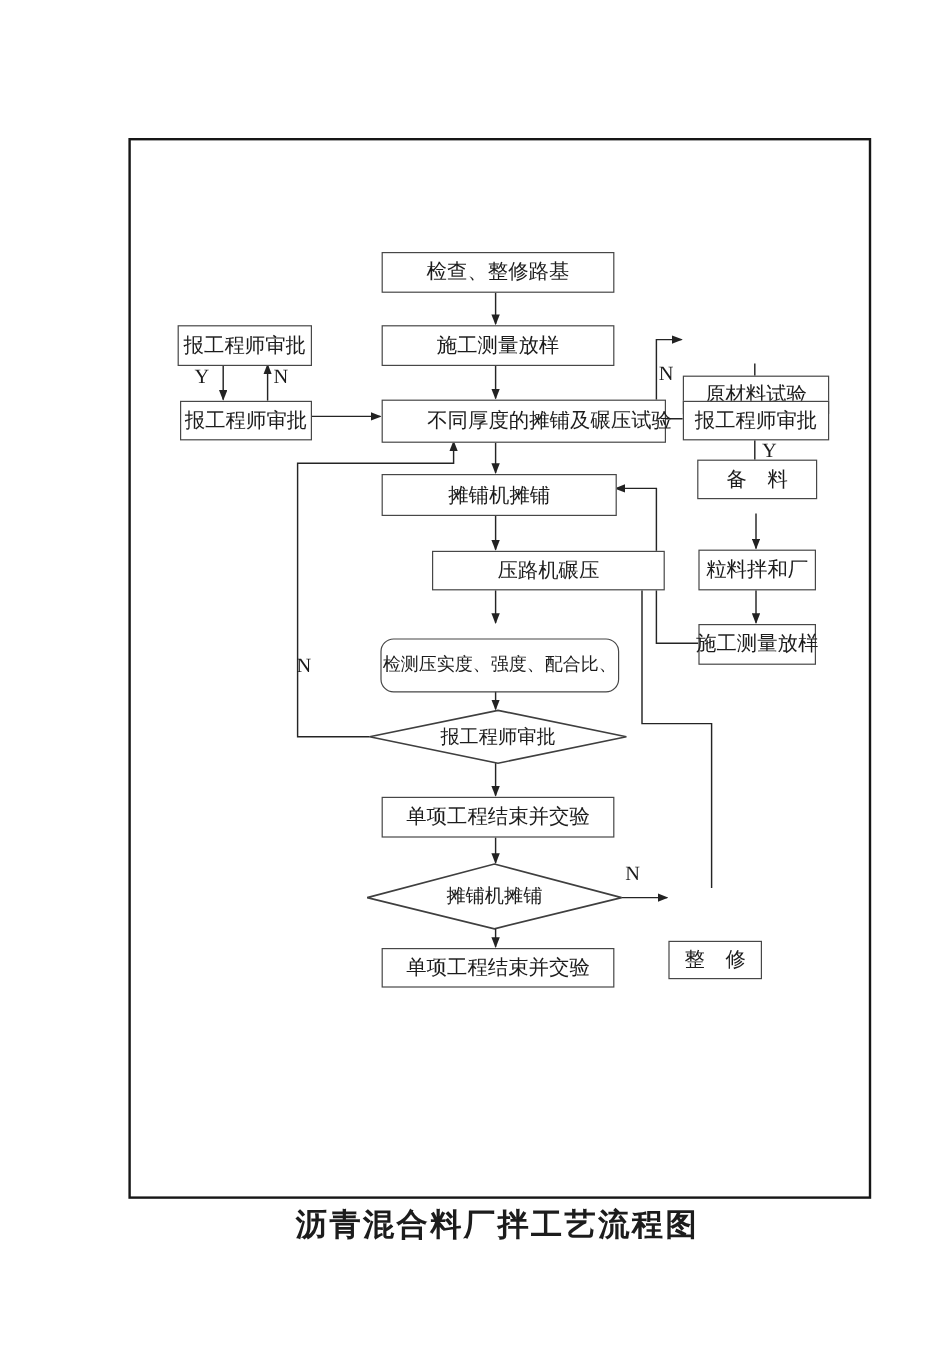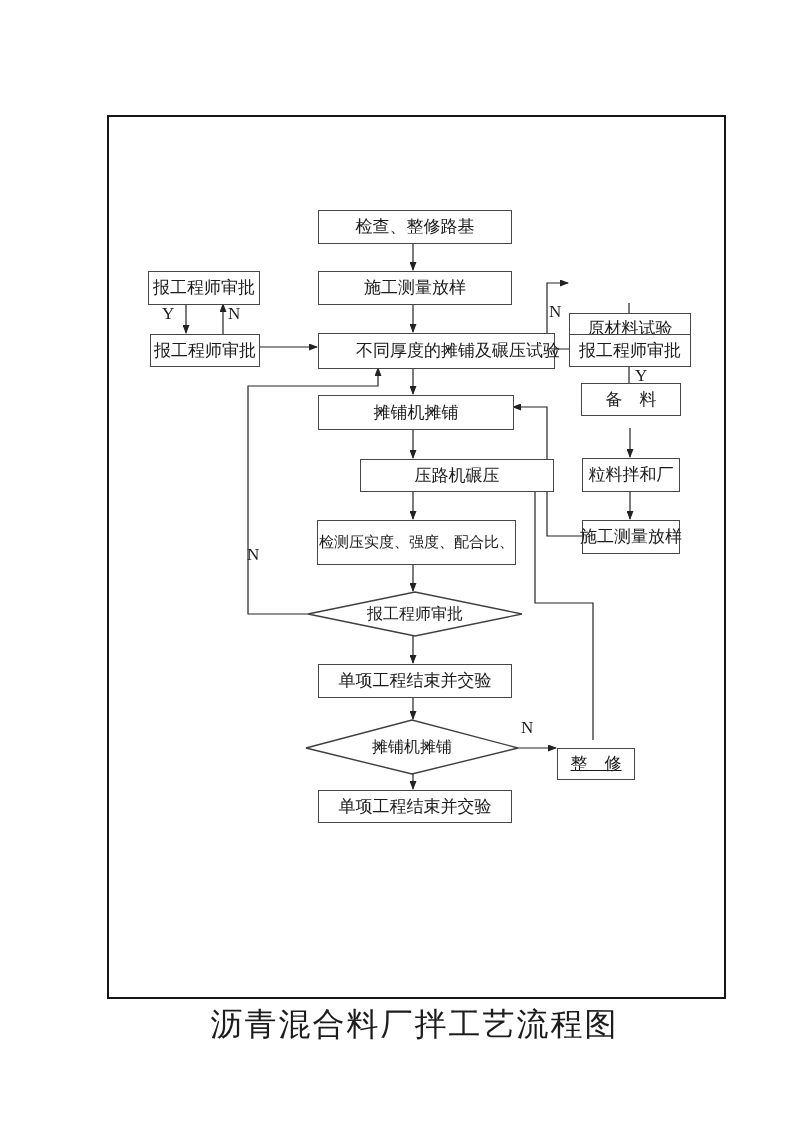--- a/index.html
+++ b/index.html
@@ -21,39 +21,39 @@
   .dlabel{
     position:absolute;display:flex;align-items:center;justify-content:center;
     font-size:16px;text-align:center;white-space:pre;
   }
   .yn{
     position:absolute;font-size:17px;font-family:"Liberation Serif","DejaVu Serif",serif;
     color:#1c1c1c;
   }
   .title{
     position:absolute;left:107px;top:1003px;width:615px;text-align:center;
-    font-size:32px;font-weight:normal;letter-spacing:2px;
+    font-size:26px;font-weight:bold;letter-spacing:2px;
   }
   
   #n-check     {left:318px;top:210px;width:192px;height:32px;}
   #n-survey    {left:318px;top:271px;width:192px;height:32px;}
   #n-thickness {left:318px;top:333px;width:192px;height:34px;padding-left:43px;}
   #n-paver     {left:318px;top:395px;width:194px;height:33px;}
   #n-roller    {left:318px;top:459px;width:192px;height:31px;margin-left:42px;}
-  #n-inspect   {left:317px;top:520px;width:197px;height:43px;}
+  #n-inspect   {left:317px;top:532px;width:197px;height:43px;border-radius:11px;}
   #n-curing    {left:318px;top:664px;width:192px;height:32px;}
   #n-complete  {left:318px;top:790px;width:192px;height:31px;}
   #n-draft     {left:148px;top:271px;width:110px;height:32px;}
   #n-lapprove  {left:150px;top:334px;width:108px;height:31px;}
   #n-rawtest   {left:569px;top:273px;width:120px;height:30px;margin-top:40px;}
   #n-rapprove  {left:569px;top:334px;width:120px;height:31px;}
   #n-prepare   {left:581px;top:383px;width:98px;height:31px;}
   #n-mixplant  {left:582px;top:458px;width:96px;height:32px;}
   #n-dump      {left:582px;top:520px;width:96px;height:32px;}
-  #n-repair    {left:557px;top:748px;width:76px;height:30px;text-decoration:underline;}
+  #n-repair    {left:557px;top:784px;width:76px;height:30px;}
   #d-approve-label{left:308px;top:601px;width:214px;height:26px;}
   #d-spec-label   {left:306px;top:734px;width:212px;height:26px;}
   #lbl-left-y  {left:162px;top:304px;}
   #lbl-left-n  {left:228px;top:304px;}
   #lbl-right-n {left:549px;top:302px;}
   #lbl-right-y {left:635px;top:366px;}
   #lbl-mid-n   {left:247px;top:545px;}
   #lbl-bot-n   {left:521px;top:718px;}
 </style>
 </head>

